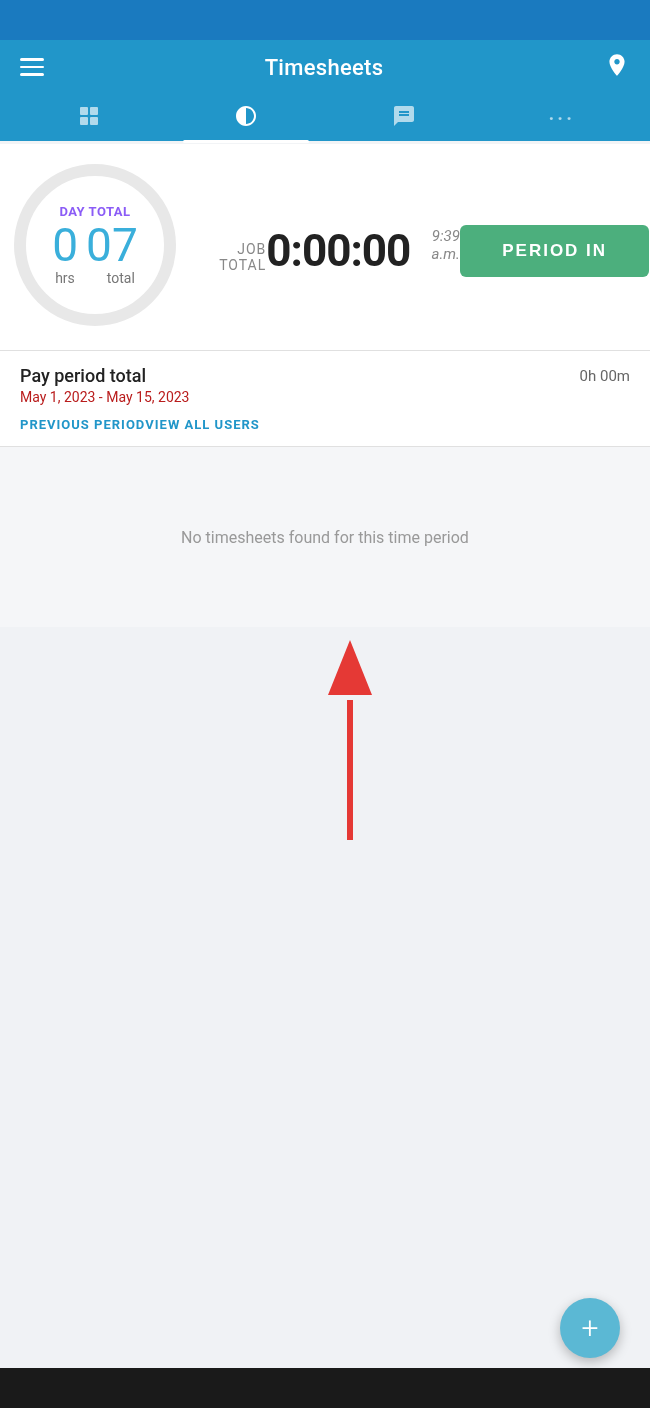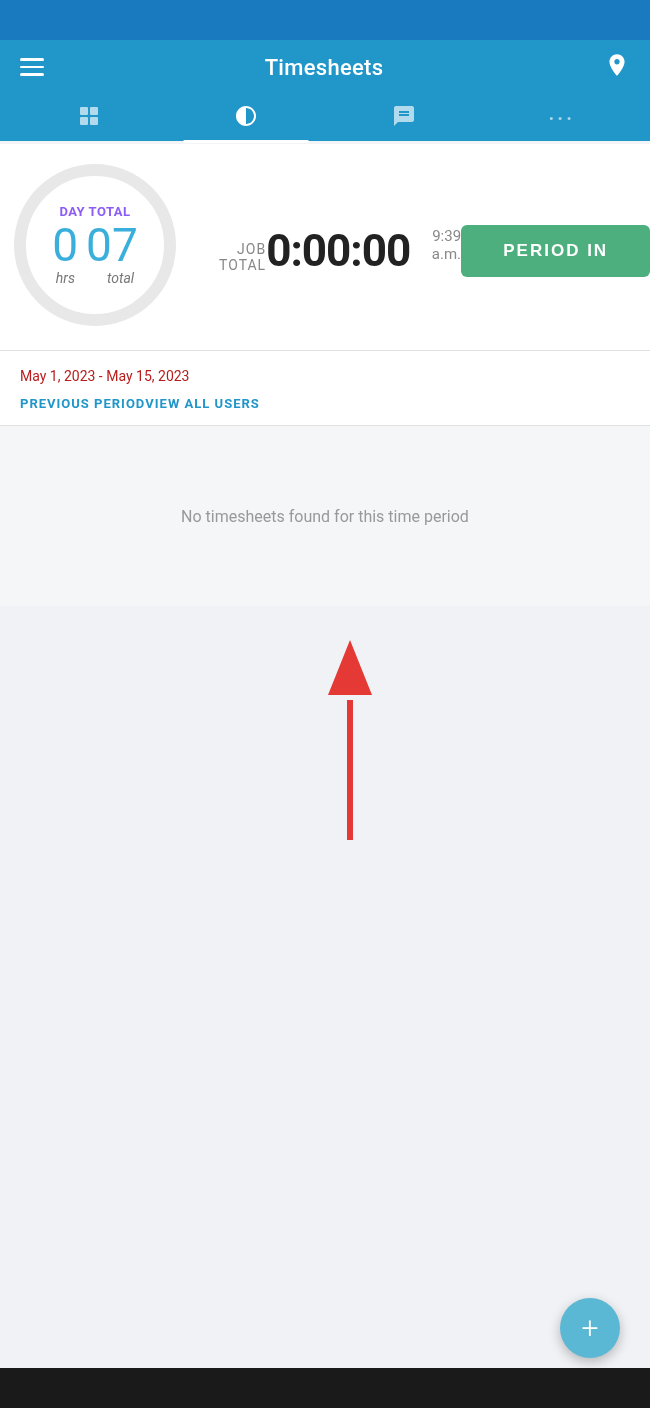--- a/index.html
+++ b/index.html
@@ -135,21 +135,20 @@
       font-size: 46px;
       font-weight: 400;
       color: #3aafdb;
       line-height: 1;
     }
     .day-total-units {
       display: flex;
       gap: 32px;
       justify-content: center;
       margin-top: 2px;
-      font-style: italic;
     }
     .day-total-unit {
       font-size: 14px;
       color: #777;
     }
 
     
     .clock-right {
       flex: 1;
       margin-left: 20px;
@@ -171,20 +170,21 @@
       color: #222;
       letter-spacing: -1px;
       text-align: right;
       margin-top: 12px;
     }
     .job-total-time-sub {
       font-size: 15px;
       color: #888;
       text-align: right;
       margin-bottom: 14px;
+      font-style: italic;
     }
     .clock-in-btn {
       background: #4caf7d;
       color: white;
       border: none;
       border-radius: 6px;
       padding: 16px 0;
       width: 230px;
       font-size: 17px;
       font-weight: 700;
@@ -404,20 +404,24 @@
     <div class="job-total-label">JOB TOTAL</div>
     <div class="job-total-time">0:00:00</div>
     <div class="job-total-time-sub">9:39 a.m.</div>
     <button class="clock-in-btn">PERIOD IN</button>
   </div>
 </div>
 
 <div class="divider"></div>
 
 <div class="pay-period-section">
+  <div class="pay-period-row">
+    <span class="pay-period-title">Pay period total</span>
+    <span class="pay-period-total">0h 00m</span>
+  </div>
   <div class="pay-period-dates">May 1, 2023 - May 15, 2023</div>
   <div class="pay-period-links">
     <span class="pay-period-link">PREVIOUS PERIOD</span>
     <span class="pay-period-link">VIEW ALL USERS</span>
   </div>
 </div>
 
 <div class="divider"></div>
 
 <div class="empty-state">

